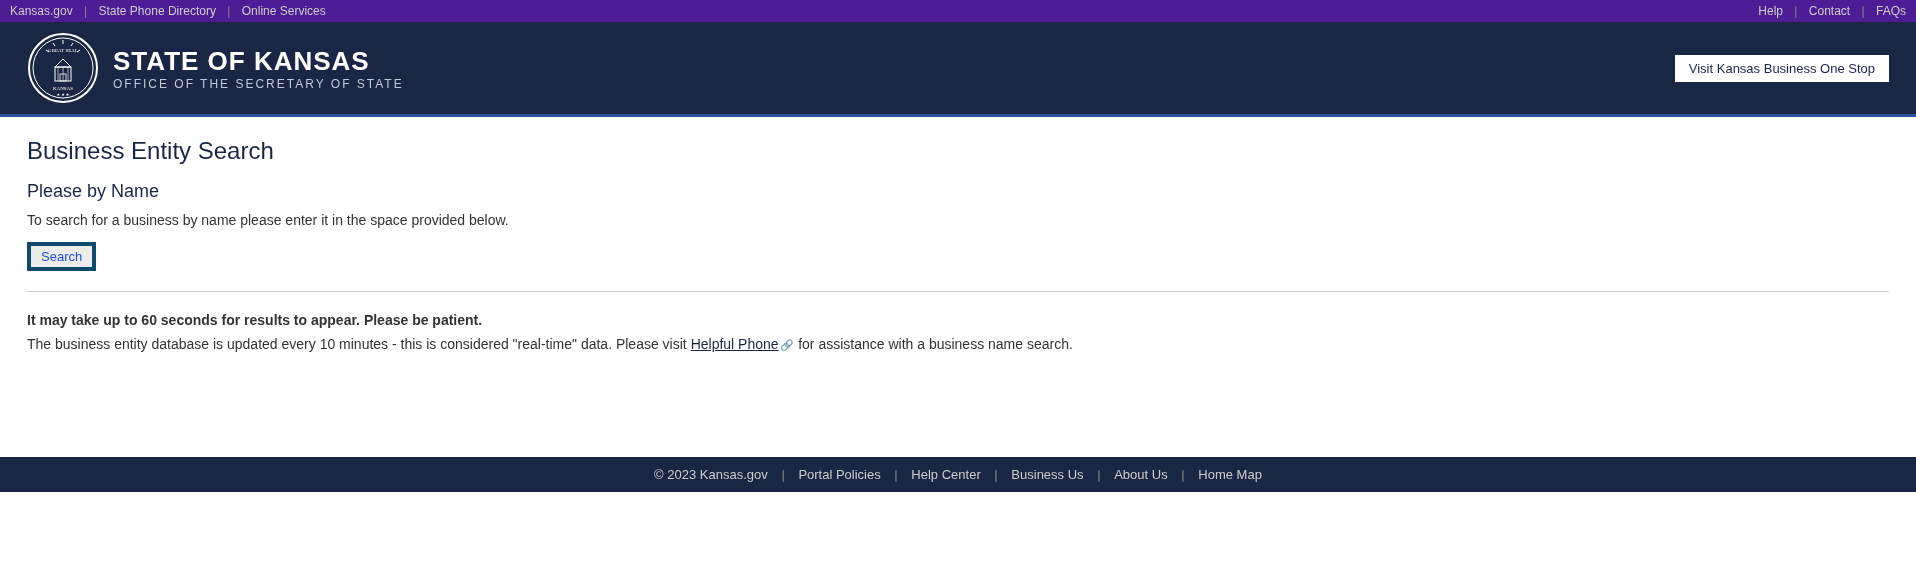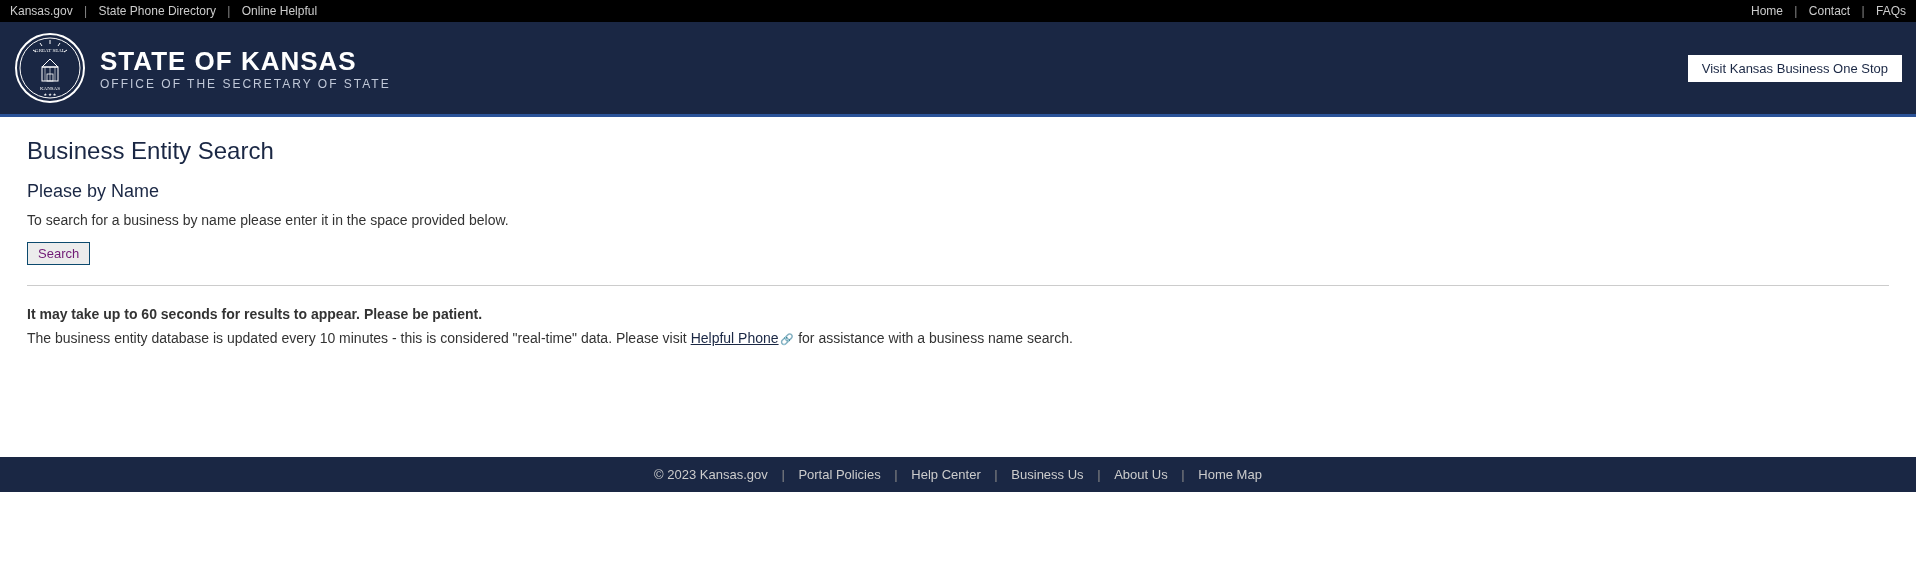--- a/index.html
+++ b/index.html
@@ -11,21 +11,21 @@
     body {
       font-family: Arial, sans-serif;
       font-size: 14px;
       color: #333;
       background: #fff;
       min-width: 1916px;
     }
 
     
     .utility-bar {
-      background: #000000;
+      background: #4c1d95;
       color: #ccc;
       font-size: 12px;
       padding: 4px 10px;
       display: flex;
       align-items: center;
       justify-content: space-between;
     }
 
     .utility-bar-left {
       display: flex;
@@ -50,21 +50,21 @@
     }
 
     .utility-bar-right a {
       color: #ccc;
       text-decoration: none;
     }
 
     
     .header {
       background: #1a2744;
-      padding: 10px 14px;
+      padding: 10px 27px;
       display: flex;
       align-items: center;
       justify-content: space-between;
       border-bottom: 3px solid #2a5298;
     }
 
     .header-left {
       display: flex;
       align-items: center;
       gap: 14px;
@@ -152,23 +152,23 @@
       border: 1px solid #999;
       padding: 2px 4px;
       font-size: 13px;
     }
 
     .search-btn {
       display: inline-block;
       padding: 3px 10px;
       font-size: 13px;
       background: #ececec;
-      border: 1px solid #0c4a6e;
+      border: 4px solid #0c4a6e;
       cursor: pointer;
-      color: #701a75;
+      color: #1d4ed8;
     }
 
     .divider {
       border: none;
       border-top: 1px solid #ccc;
       margin: 20px 0;
     }
 
     .notice-bold {
       font-weight: bold;
@@ -218,24 +218,24 @@
   </style>
 </head>
 <body>
 
 <div class="utility-bar">
   <div class="utility-bar-left">
     <a href="#">Kansas.gov</a>
     <span class="utility-bar-sep">&nbsp;|&nbsp;</span>
     <a href="#">State Phone Directory</a>
     <span class="utility-bar-sep">&nbsp;|&nbsp;</span>
-    <a href="#">Online Helpful</a>
+    <a href="#">Online Services</a>
   </div>
   <div class="utility-bar-right">
-    <a href="#">Home</a>
+    <a href="#">Help</a>
     <span class="utility-bar-sep">&nbsp;|&nbsp;</span>
     <a href="#">Contact</a>
     <span class="utility-bar-sep">&nbsp;|&nbsp;</span>
     <a href="#">FAQs</a>
   </div>
 </div>
 
 <div class="header">
   <div class="header-left">
 

